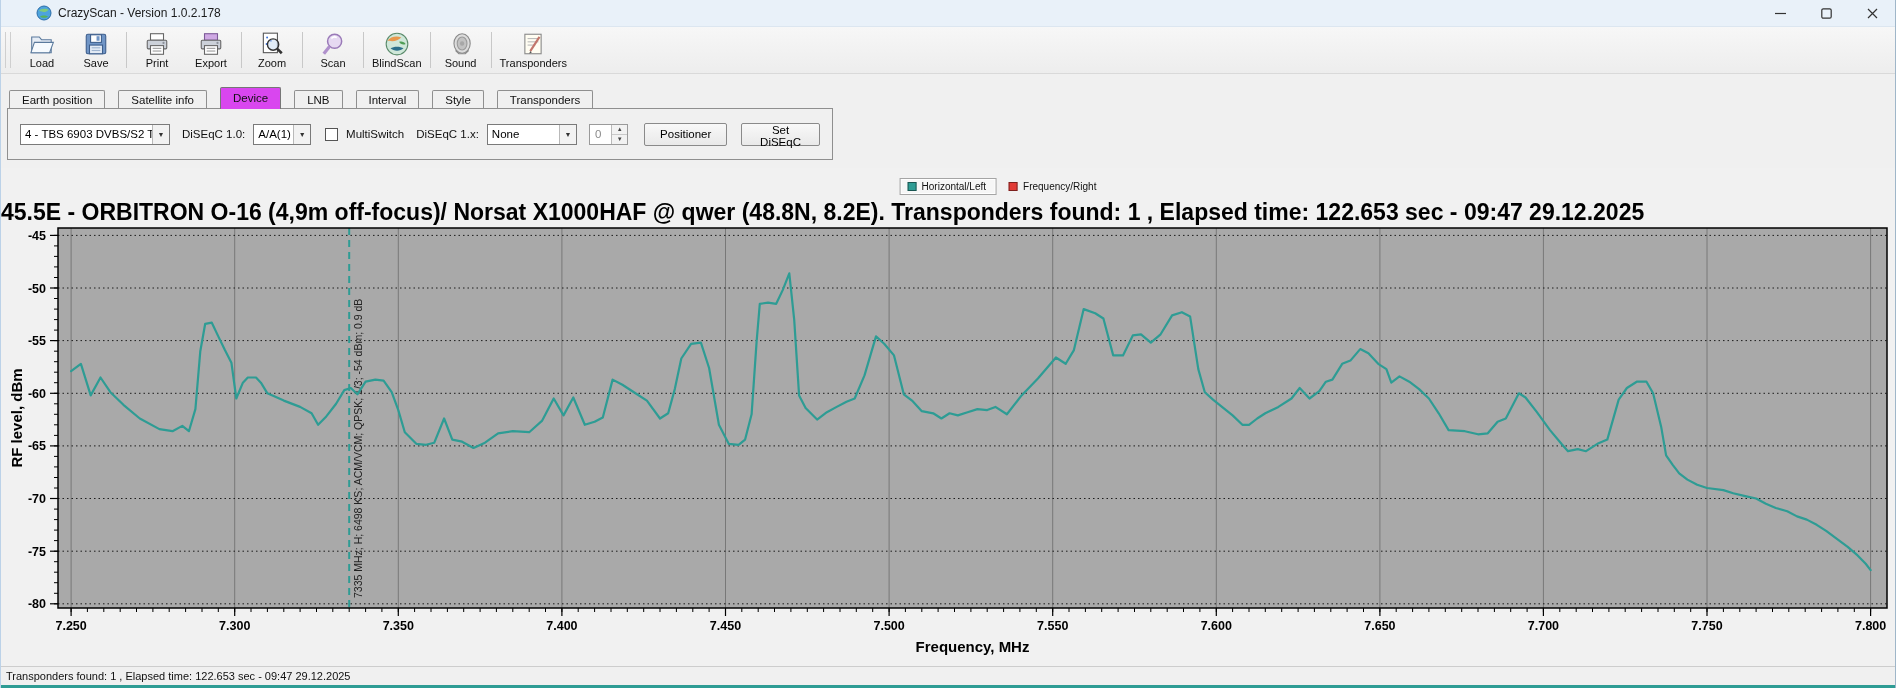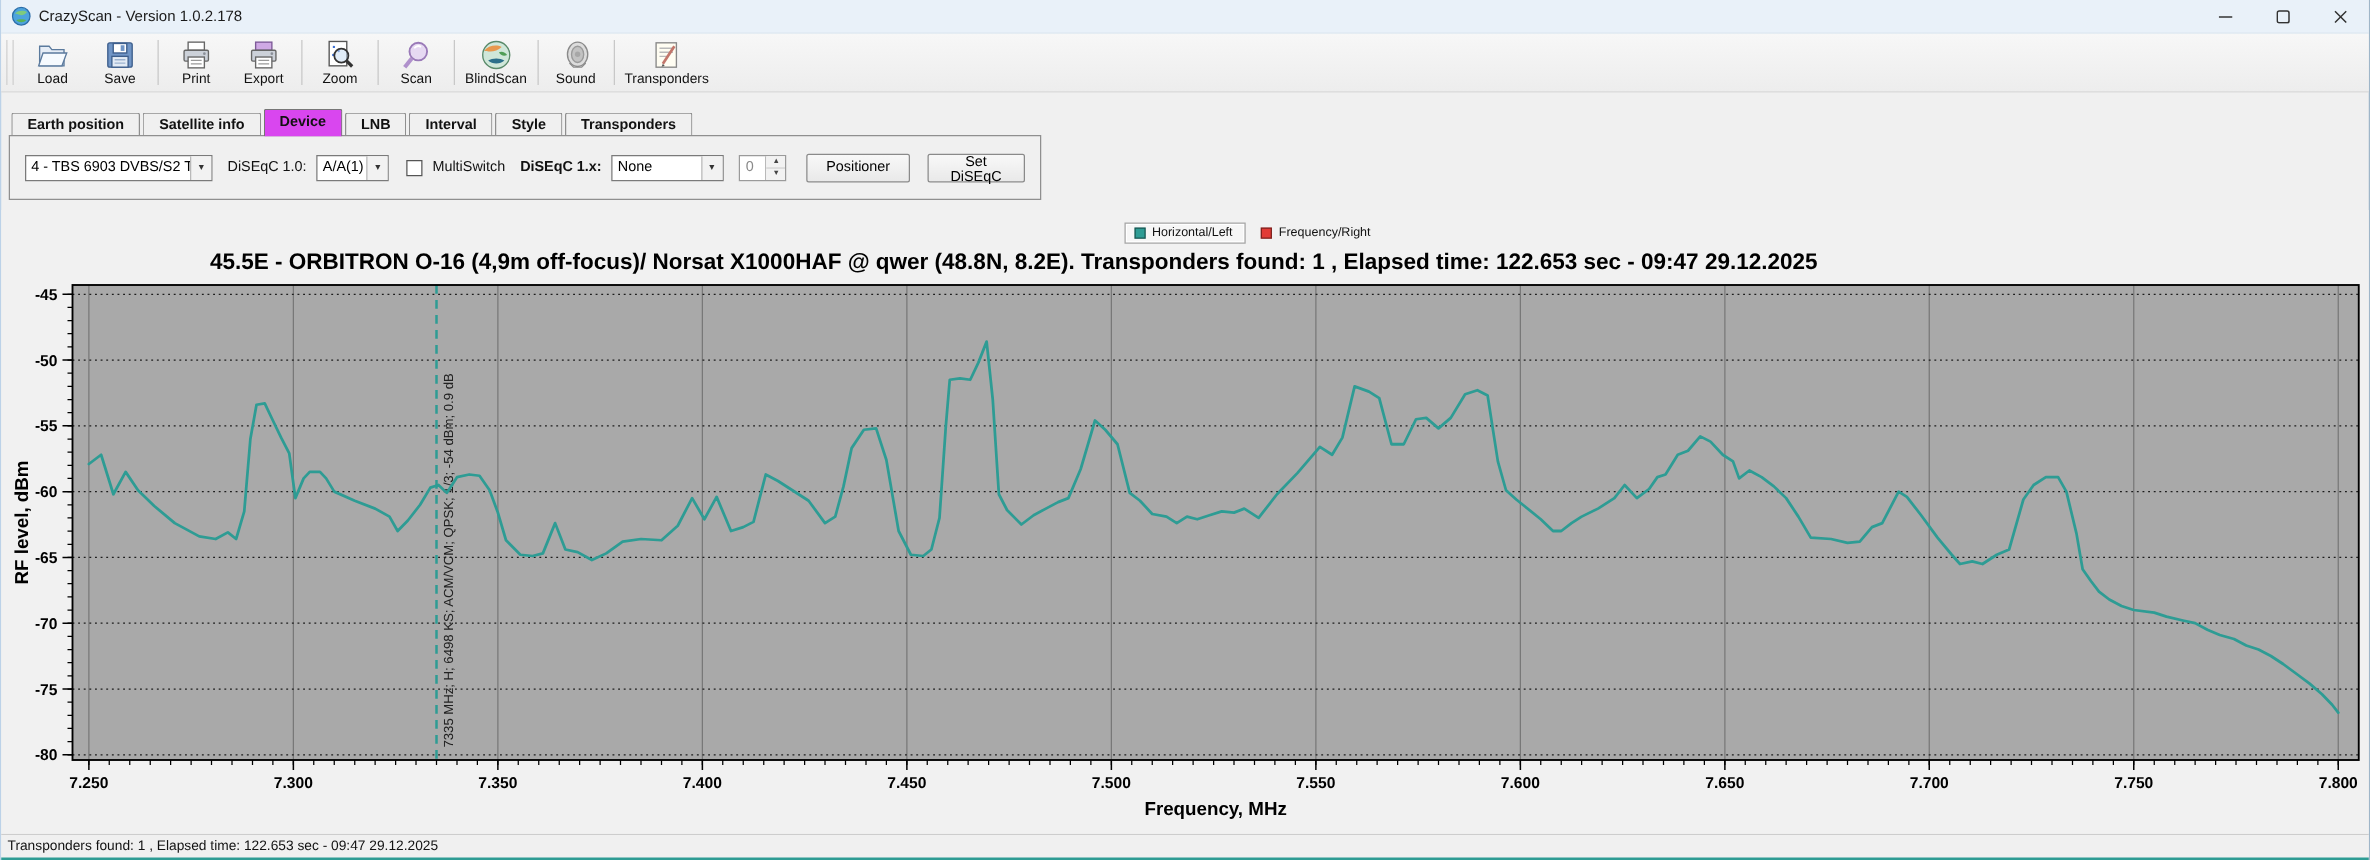--- a/index.html
+++ b/index.html
@@ -7,43 +7,43 @@
     width:1896px;height:688px;overflow:hidden;
     font-family:"Liberation Sans",sans-serif;
     background:#f0f0f0;
     -webkit-font-smoothing:antialiased;
   }
   .window{width:100%;height:100%;display:flex;flex-direction:column;box-sizing:border-box;
     border-left:1px solid #bcd2e8;border-right:1px solid #9fb6c9;}
 
   
   .titlebar{height:26px;background:#e9f1f9;display:flex;align-items:center;flex:0 0 auto;
-    border-bottom:1px solid #dce6f0;}
+    border-bottom:1px solid #dce6f0;padding-left:27px;}
   .titlebar .app-icon{width:16px;height:16px;margin:0 6px 0 8px;flex:0 0 auto;}
   .titlebar .title-text{font-size:12px;color:#1a1a1a;}
   .titlebar .spacer{flex:1;}
   .win-btn{width:46px;height:26px;display:flex;align-items:center;justify-content:center;cursor:default;}
   .win-btn svg{display:block;}
 
   
   .toolbar{height:46px;flex:0 0 auto;background:linear-gradient(#f7f7f7,#ededed);
     border-bottom:1px solid #d9d9d9;display:flex;align-items:center;padding-left:2px;}
   .grip{width:4px;height:36px;margin:0 4px 0 2px;border-left:1px solid #cfcfcf;border-right:1px solid #cfcfcf;}
   .tb-btn{width:auto;min-width:44px;padding:1px 5px;height:42px;display:flex;flex-direction:column;align-items:center;justify-content:center;gap:1px;}
   .tb-icon{width:26px;height:26px;display:block;}
   .tb-icon svg{width:26px;height:26px;display:block;}
   .tb-label{font-size:11px;color:#111;line-height:11px;white-space:nowrap;}
   .tb-sep{width:1px;height:36px;background:#c8c8c8;margin:0 3px;}
 
   
   .tabs-wrap{margin:12px 0 0 6px;flex:0 0 auto;}
   .tabs{display:flex;align-items:flex-end;padding-left:2px;}
   .tab{border:1px solid #8f8f8f;border-bottom:none;background:#f0f0f0;
-    padding:3px 12px 3px;margin-right:2px;font-size:11.5px;color:#111;
-    border-radius:2px 2px 0 0;position:relative;top:1px;font-weight:bold;}
+    padding:3px 12px 3px;margin-right:13px;font-size:11.5px;color:#111;
+    border-radius:2px 2px 0 0;position:relative;top:1px;}
   .tab.active{background:#d946ef;padding-top:4px;padding-bottom:5px;top:1px;z-index:3;border-color:#767676;}
   .tab-panel{border:1px solid #8f8f8f;background:#f0f0f0;width:826px;height:52px;
     display:flex;align-items:center;padding:0 12px;box-sizing:border-box;gap:8px;position:relative;z-index:1;}
   .ctl-label{font-size:11.5px;color:#111;white-space:nowrap;}
   .combo{height:21px;background:#fff;border:1px solid #7a7a7a;display:flex;align-items:center;box-sizing:border-box;}
   .combo-text{flex:1;font-size:11.5px;padding:0 4px;white-space:nowrap;overflow:hidden;color:#000;}
   .combo-arrow{width:16px;height:100%;border-left:1px solid #b9b9b9;background:#f2f2f2;
     display:flex;align-items:center;justify-content:center;font-size:7px;color:#333;}
   .checkbox{width:13px;height:13px;background:#fff;border:1px solid #555;display:inline-block;box-sizing:border-box;}
   .spin{height:21px;width:40px;border:1px solid #9a9a9a;background:#fff;display:flex;box-sizing:border-box;}
@@ -56,21 +56,21 @@
 
   
   .figure{flex:1;position:relative;background:#f1f1f1;margin-top:8px;}
   .legend{position:absolute;top:10px;left:997px;transform:translateX(-50%);
     display:flex;align-items:center;gap:12px;z-index:2;}
   .legend-item{display:flex;align-items:center;gap:5px;font-size:10px;color:#111;}
   .legend-item.boxed{background:#f6f6f6;border:1px solid #a5a5a5;box-shadow:inset 0 0 0 1px #ffffff;
     padding:2px 10px 2px 7px;}
   .swatch{width:9px;height:9px;display:inline-block;border:1px solid rgba(0,0,0,.45);box-sizing:border-box;}
   .chart-title{position:absolute;top:31px;left:0;width:1620px;text-align:center;
-    font-size:18px;font-weight:bold;color:#000;white-space:nowrap;z-index:2;}
+    font-size:23px;font-weight:bold;color:#000;white-space:nowrap;z-index:2;}
   svg text{font-family:"Liberation Sans",sans-serif;}
   svg text.tick{font-size:12.5px;font-weight:bold;fill:#000;}
   svg text.axis-title{font-size:15px;font-weight:bold;fill:#000;}
   svg text.marker-label{font-size:10.5px;fill:#222;}
 
   
   .statusbar{height:18px;flex:0 0 auto;background:#f0f0f0;border-top:1px solid #cdcdcd;
     display:flex;align-items:center;padding-left:5px;font-size:11px;color:#111;}
   .bottom-strip{height:5px;flex:0 0 auto;background:#2e9c94;}
 </style>
@@ -252,21 +252,21 @@
         <span class="combo-text">4 - TBS 6903 DVBS/S2 Tuner 0</span>
         <span class="combo-arrow">▼</span>
       </div>
       <span class="ctl-label" style="margin-left:4px;">DiSEqC 1.0:</span>
       <div class="combo" style="width:58px;">
         <span class="combo-text">A/A(1)</span>
         <span class="combo-arrow">▼</span>
       </div>
       <span class="checkbox" style="margin-left:6px;"></span>
       <span class="ctl-label">MultiSwitch</span>
-      <span class="ctl-label" style="margin-left:4px;font-weight:bold;">DiSEqC 1.x:</span>
+      <span class="ctl-label" style="margin-left:4px;">DiSEqC 1.x:</span>
       <div class="combo" style="width:92px;">
         <span class="combo-text">None</span>
         <span class="combo-arrow">▼</span>
       </div>
       <div class="spin" style="margin-left:4px;">
         <span class="spin-value">0</span>
         <span class="spin-btns">
             <span class="spin-up">▲</span>
             <span class="spin-down">▼</span>
           </span>

